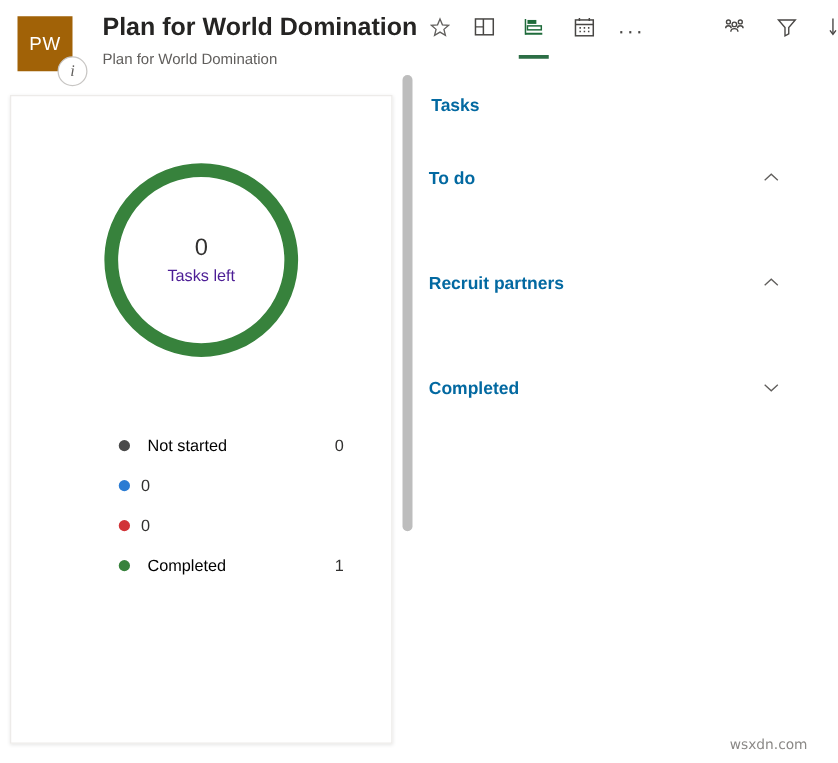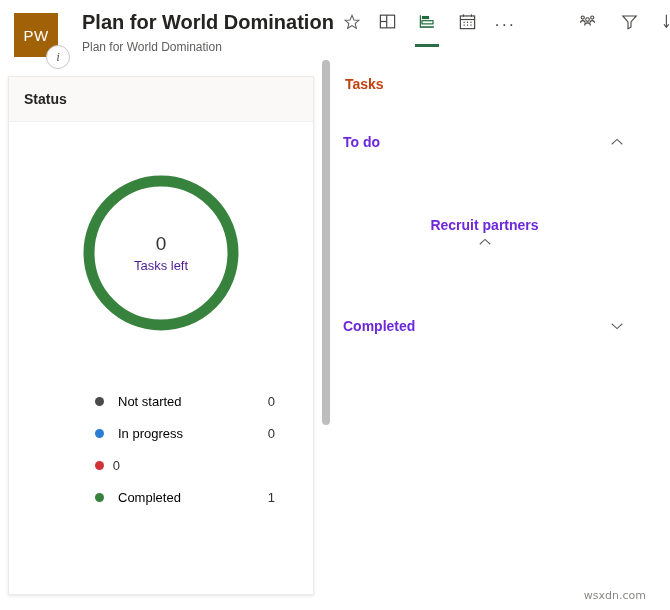--- a/index.html
+++ b/index.html
@@ -240,21 +240,21 @@
   
   .tasks-col {
     position: absolute;
     left: 343px;
     top: 76px;
     width: 300px;
   }
   .tasks-heading {
     font-size: 14px;
     font-weight: bold;
-    color: #c2410c;
+    color: #0369a1;
     margin-left: 2px;
   }
   .add-task-card {
     margin-top: 16px;
     width: 287px;
     height: 43px;
     background: #ffffff;
     box-shadow: 0 1.2px 3.6px rgba(0,0,0,0.11), 0 0.3px 0.9px rgba(0,0,0,0.09);
     display: flex;
     align-items: center;
@@ -281,21 +281,21 @@
     display: flex;
     align-items: center;
     justify-content: space-between;
     cursor: pointer;
     padding-right: 4px;
     box-sizing: border-box;
   }
   .bucket-name {
     font-size: 14px;
     font-weight: bold;
-    color: #6d28d9;
+    color: #0369a1;
   }
   .chevron {
     color: #605e5c;
     display: inline-flex;
     align-items: center;
     justify-content: center;
     width: 18px;
     height: 18px;
   }
 
@@ -397,23 +397,20 @@
         <line x1="11.5" y1="14" x2="16" y2="14"></line>
       </svg>
     </div>
   </div>
 </div>
 
 <div class="v-scrollbar"></div>
 
 <div class="status-card">
 
-  <div class="status-card-header">
-    <span class="status-card-title">Status</span>
-  </div>
 
   <div class="donut-wrap">
     <svg width="160" height="160" viewBox="0 0 160 160">
       <circle cx="80" cy="80" r="72" fill="none" stroke="#37823c" stroke-width="11"></circle>
     </svg>
     <div class="donut-center">
       <div class="donut-number">0</div>
       <div class="donut-label">Tasks left</div>
     </div>
   </div>
@@ -421,21 +418,20 @@
   <div class="legend">
 
     <div class="legend-row">
       <span class="legend-dot" style="background:#4a4a4a"></span>
       <span class="legend-label">Not started</span>
       <span class="legend-value">0</span>
     </div>
 
     <div class="legend-row">
       <span class="legend-dot" style="background:#2b7cd3"></span>
-      <span class="legend-label">In progress</span>
       <span class="legend-value">0</span>
     </div>
 
     <div class="legend-row">
       <span class="legend-dot" style="background:#d13438"></span>
       <span class="legend-value">0</span>
     </div>
 
     <div class="legend-row">
       <span class="legend-dot" style="background:#37823c"></span>
@@ -452,21 +448,21 @@
 
   <div class="bucket-row" style="margin-top:41px;">
     <span class="bucket-name">To do</span>
     <span class="chevron">
       <svg width="18" height="18" viewBox="0 0 24 24" fill="none" stroke="currentColor" stroke-width="1.4">
         <polyline points="5,15 12,8.5 19,15"></polyline>
       </svg>
     </span>
   </div>
 
-  <div class="bucket-row" style="margin-top:66px;flex-direction:column;">
+  <div class="bucket-row" style="margin-top:66px;">
     <span class="bucket-name">Recruit partners</span>
     <span class="chevron">
       <svg width="18" height="18" viewBox="0 0 24 24" fill="none" stroke="currentColor" stroke-width="1.4">
         <polyline points="5,15 12,8.5 19,15"></polyline>
       </svg>
     </span>
   </div>
 
   <div class="bucket-row" style="margin-top:66px;">
     <span class="bucket-name">Completed</span>

